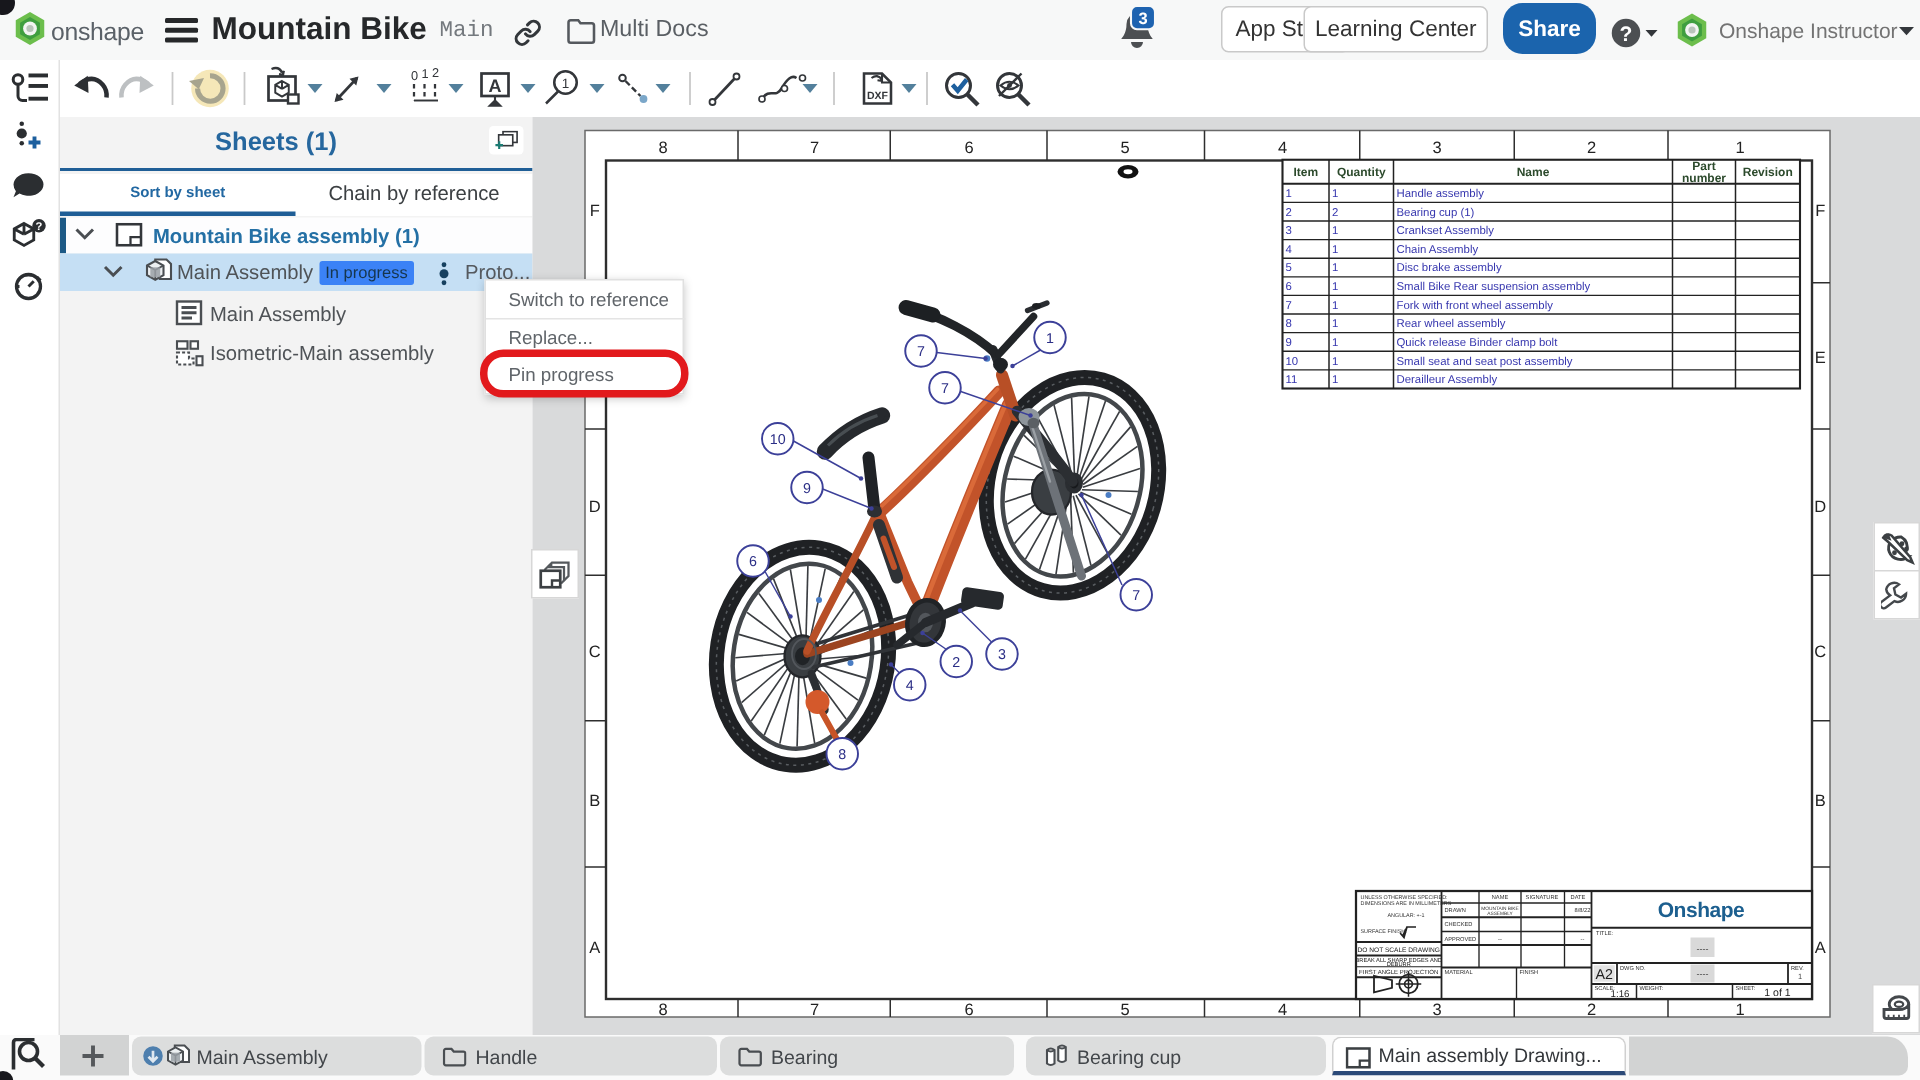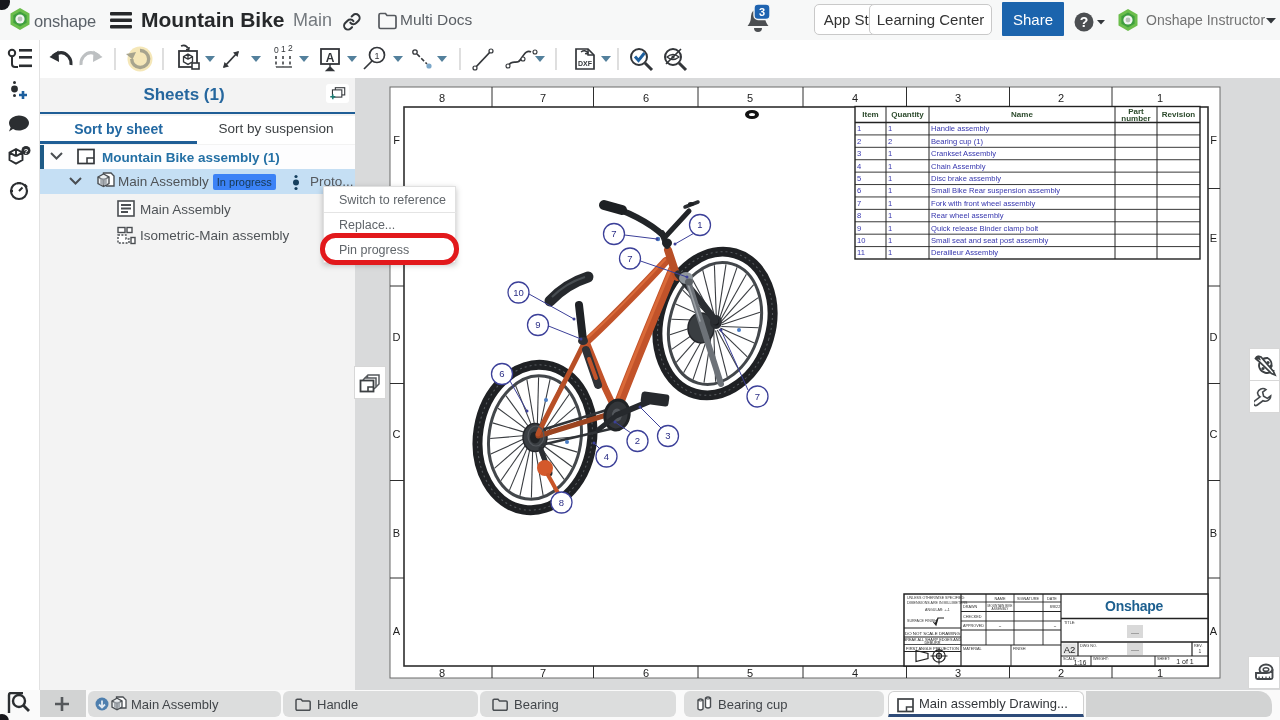--- a/index.html
+++ b/index.html
@@ -10,36 +10,36 @@
     display:flex; align-items:center; }
   #sidebar { position:absolute; left:0; top:40px; width:40px; height:650px; background:#ffffff;
     border-right:1px solid #e2e2e2; }
   #panel { position:absolute; left:40px; top:78px; width:315px; height:612px; background:#f3f3f3; }
   #canvas { position:absolute; left:355px; top:78px; width:925px; height:612px; background:#d9dadb; }
   #tabbar { position:absolute; left:0; top:690px; width:1280px; height:30px; background:#fafafa; }
 
   
   .tb-el { position:absolute; top:0; height:40px; display:flex; align-items:center; white-space:nowrap; }
   #ttl { left:141px; font-size:21px; font-weight:bold; color:#26282a; letter-spacing:0px; }
-  #wsname { left:293px; font-size:18px; color:#74797e; }
+  #wsname { left:293px; font-size:15px; color:#74797e;font-family:Liberation Mono, monospace; }
   #multidocs { left:400px; font-size:15.5px; color:#5a5f64; }
   .btn { position:absolute; top:4px; height:31px; border:1px solid #c9c9c9; border-radius:5px;
     background:#fff; font-size:15px; color:#333; display:flex; align-items:center; justify-content:center; }
-  #share { position:absolute; left:1002px; top:2px; width:62px; height:34px; border-radius:1px;
-    background:#1b64ad; color:#fff; font-size:15px; display:flex; align-items:center; justify-content:center; }
+  #share { position:absolute; left:1002px; top:2px; width:62px; height:34px; border-radius:13px;
+    background:#1b64ad; color:#fff; font-size:15px; display:flex; align-items:center; justify-content:center;font-weight:bold; }
   #usrname { left:1146px; font-size:14px; color:#737373; }
 
   
   #sheets-hd { position:absolute; left:0; top:0; width:315px; height:36px; background:#f3f3f3;
     border-bottom:2px solid #1f5e96; }
   #sheets-hd .t { position:absolute; left:0; width:288px; top:7px; text-align:center; font-size:17px;
     font-weight:bold; color:#26679e; }
   #ptabs { position:absolute; left:0; top:38px; width:315px; height:28px; background:#fff; }
   #ptabs .pt1 { position:absolute; left:0; top:0; width:157px; height:28px; text-align:center;
-    font-size:14px; font-weight:bold; color:#2268a2; line-height:26px; border-bottom:3px solid #1f5e96; }
+    font-size:10px; font-weight:bold; color:#2268a2; line-height:26px; border-bottom:3px solid #1f5e96; }
   #ptabs .pt2 { position:absolute; left:157px; top:0; width:158px; height:28px; text-align:center;
     font-size:13.5px; color:#3c4043; line-height:26px; }
   .trow { position:absolute; left:0; width:315px; height:25px; display:flex; align-items:center;
     font-size:13.5px; color:#4f5357; white-space:nowrap; overflow:hidden; }
 
   
   #ctxmenu { position:absolute; left:323px; top:186px; width:133px; height:77px; background:#fff;
     border:1px solid #e0e0e0; box-shadow:0 2px 6px rgba(0,0,0,.25); z-index:30; }
   #ctxmenu .mi { position:absolute; left:15px; font-size:12.5px; color:#60656a; }
 
@@ -238,21 +238,21 @@
   <div id="sheets-hd">
       <div class="t">Sheets (1)</div>
     <svg style="position:absolute;right:6px;top:6px;background:#fff;border-radius:3px;padding:3px 3px;" width="23" height="19" viewBox="0 0 22 18">
       <rect x="8" y="1" width="13" height="10" fill="#fff" stroke="#33363a" stroke-width="1.5"></rect>
       <rect x="4" y="4" width="13" height="10" fill="#fff" stroke="#33363a" stroke-width="1.5"></rect>
       <path d="M4.5 10 v7 M1 13.5 h7" stroke="#1c7c74" stroke-width="2"></path>
     </svg>
   </div>
   <div id="ptabs">
       <div class="pt1">Sort by sheet</div>
-      <div class="pt2">Sort by suspension</div>
+      <div class="pt2">Chain by reference</div>
     </div>
   <div class="trow" style="top:67px; height:24px; background:#fdfdfe; font-weight:bold; color:#2470a5;">
     <div style="position:absolute;left:0;top:0;width:4px;height:24px;background:#1d5a86;"></div>
     <span style="margin-left:62px;">Mountain Bike assembly (1)</span>
   </div>
   <div class="trow" style="top:91px; height:25px; background:#c5dff4;">
     <span style="margin-left:78px;">Main Assembly</span>
     <span style="margin-left:4px; background:#3b82f6; color:#16364e; font-weight:normal; font-size:11px; padding:2px 4px; border-radius:2px;">In progress</span>
     <span style="position:absolute; left:270px; color:#55595e;">Proto...</span>
   </div>

